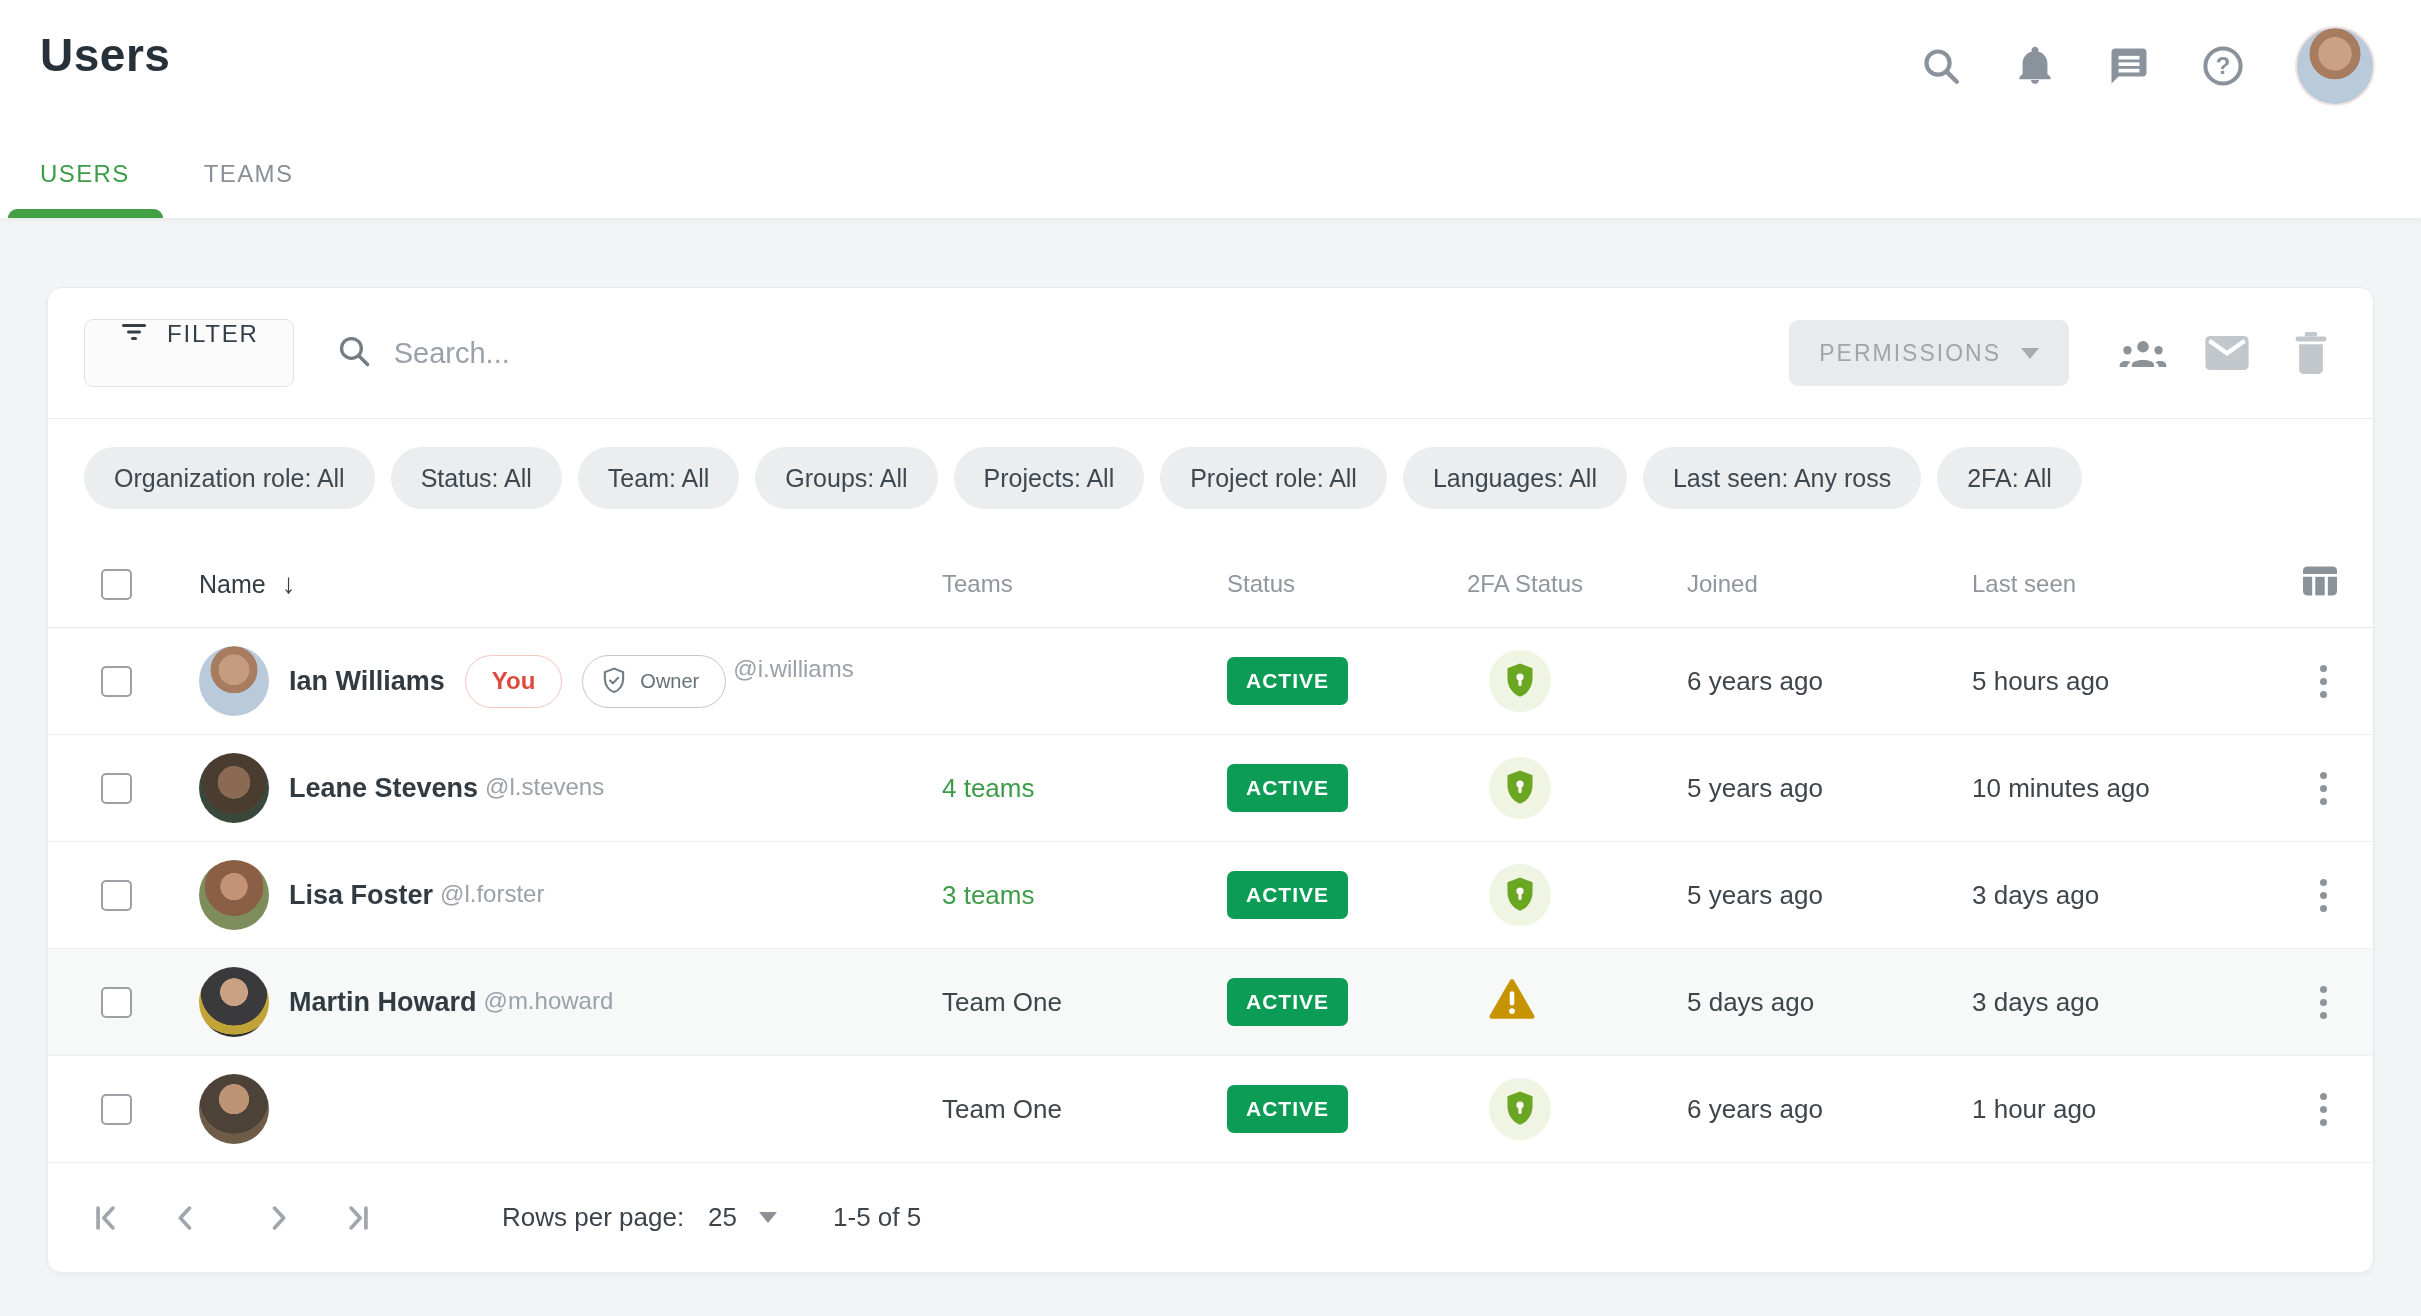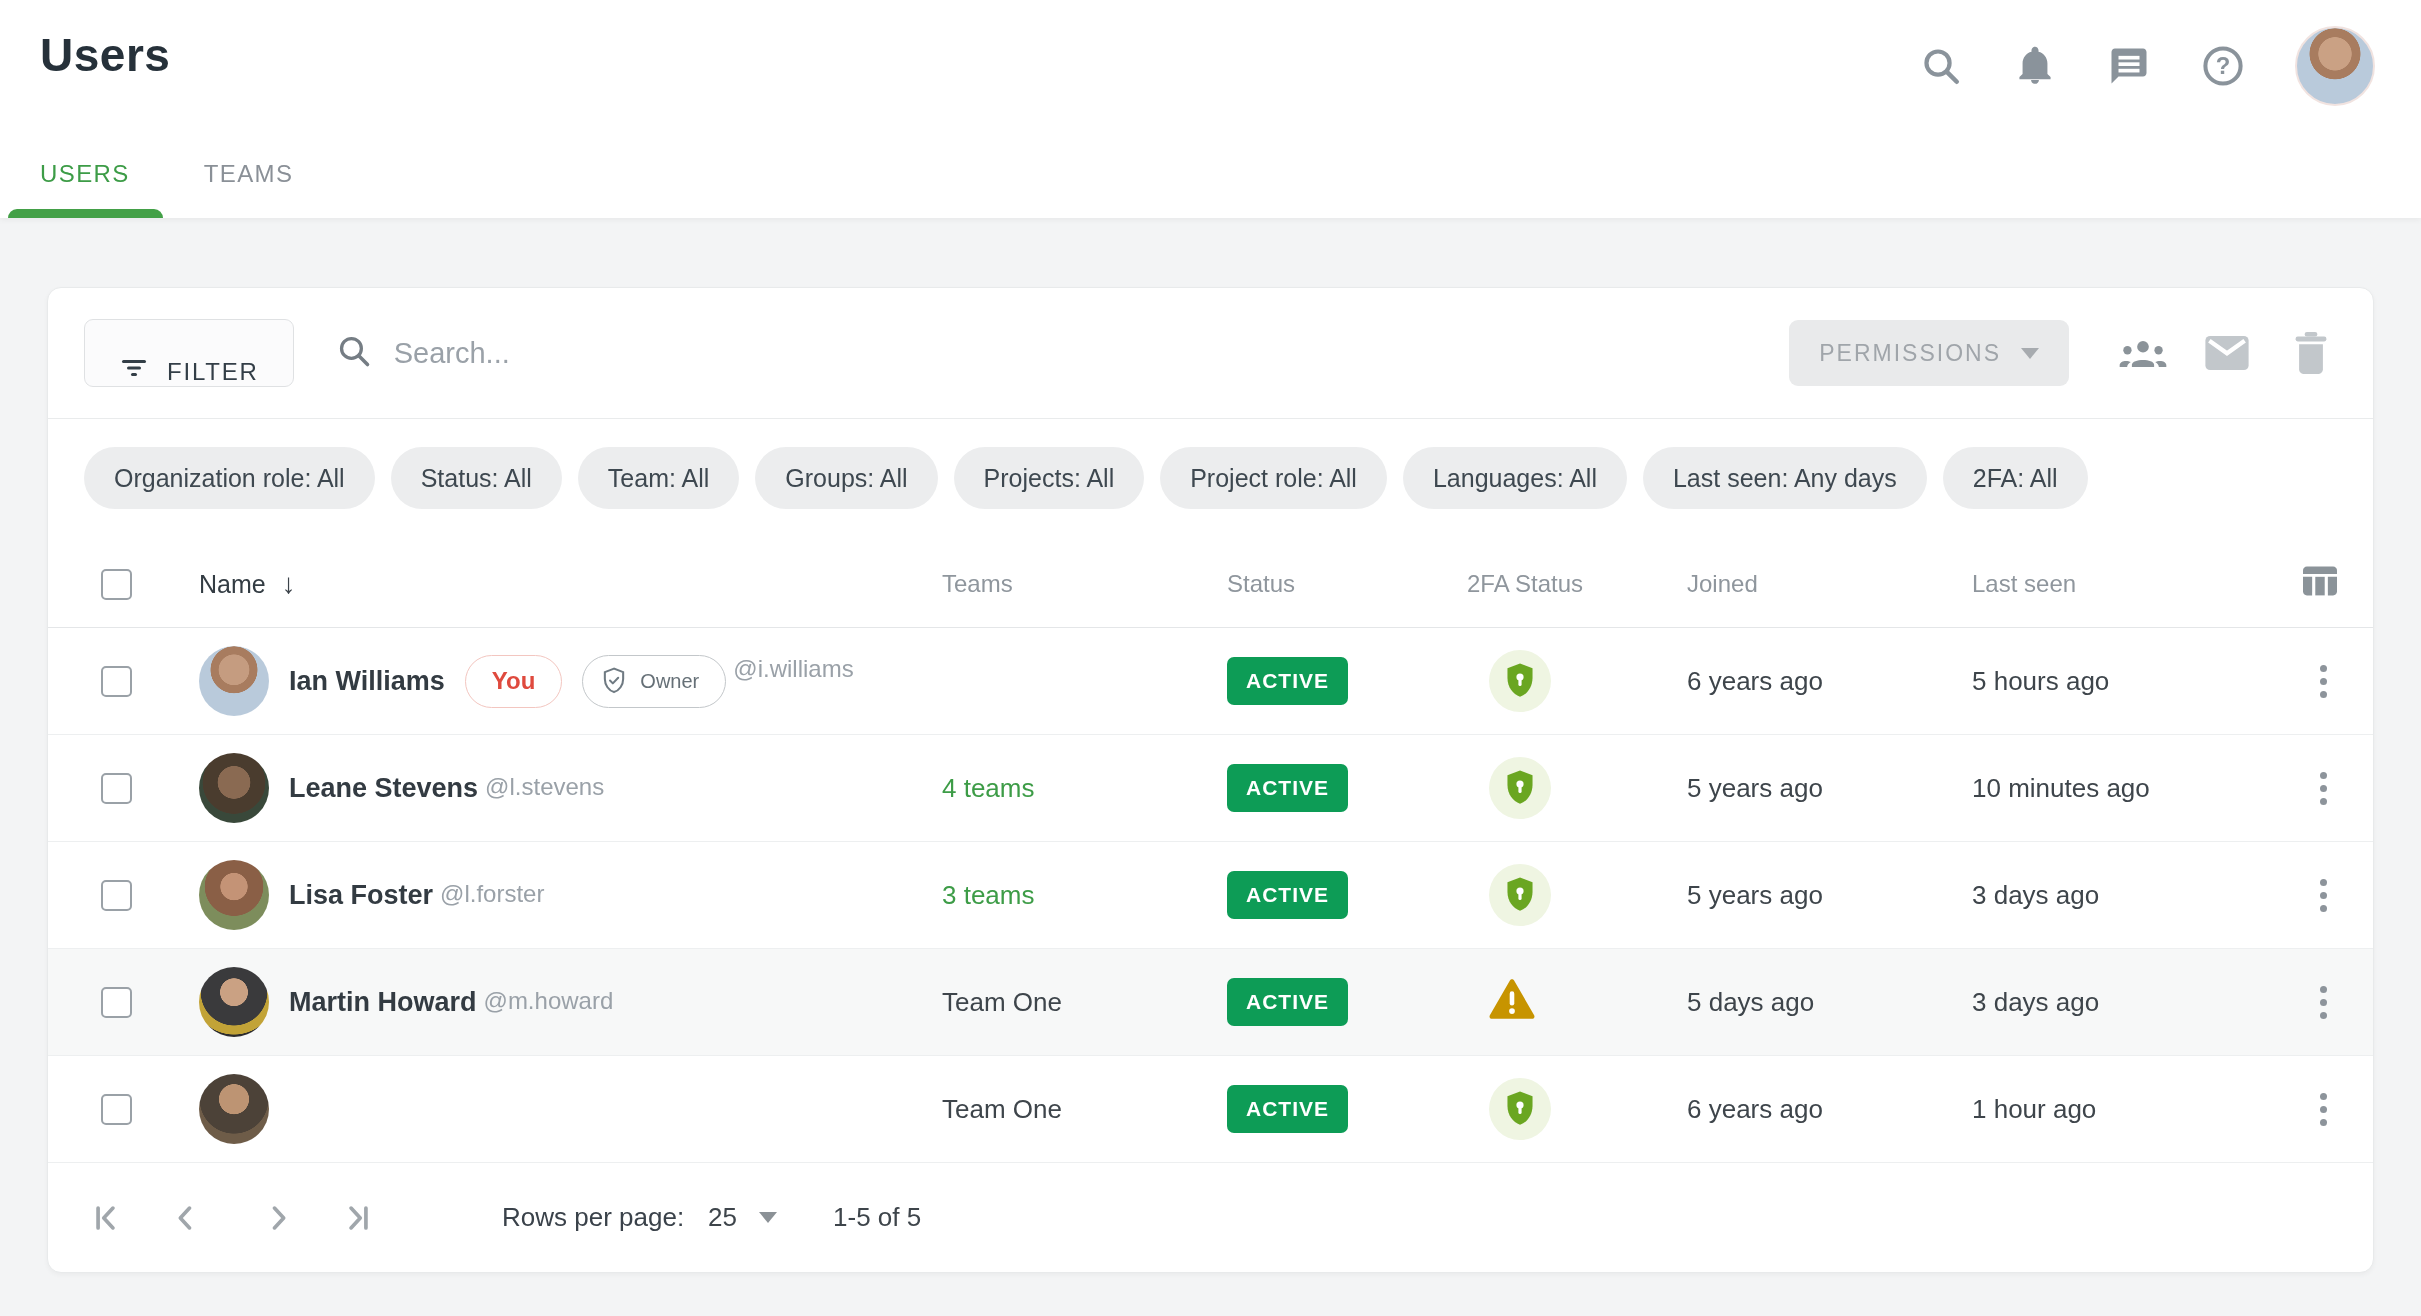--- a/index.html
+++ b/index.html
@@ -17,21 +17,21 @@
 
   .tabs { position:absolute; left:40px; bottom:0; display:flex; gap:74px; }
   .tab { position:relative; font-size:24px; font-weight:500; letter-spacing:1.4px; padding:0 0 30px 0; color:#8a9097; cursor:pointer; }
   .tab.active { color:#3d9c47; }
   .tab.active::after { content:""; position:absolute; left:-32px; right:-33px; bottom:0; height:9px; background:#43a047; border-radius:9px 9px 0 0; }
 
   
   .card { margin:69px 47px 0; background:#fff; border:1px solid #e8eaeb; border-radius:14px; box-shadow:0 2px 5px rgba(0,0,0,.04); overflow:hidden; }
 
   .toolbar { display:flex; align-items:center; height:130px; padding:0 36px; gap:42px; }
-  .filter-btn { display:flex; align-items:flex-end; gap:18px; height:68px; padding:0 34px; background:#fbfbfc; border:1.5px solid #dfe1e3; border-radius:9px; font-size:24px; letter-spacing:1.8px; font-weight:500; color:#333e47; cursor:pointer; }
+  .filter-btn { display:flex; align-items:flex-start; gap:18px; height:68px; padding:0 34px; background:#fbfbfc; border:1.5px solid #dfe1e3; border-radius:9px; font-size:24px; letter-spacing:1.8px; font-weight:500; color:#333e47; cursor:pointer; }
   .searchbox { flex:1; display:flex; align-items:center; gap:22px; }
   .searchbox input { border:none; outline:none; font-family:"Liberation Sans",sans-serif; font-size:29px; color:#404040; width:100%; background:transparent; }
   .searchbox input::placeholder { color:#9aa1a8; }
   .perm-btn { display:flex; align-items:center; gap:20px; height:66px; padding:0 30px; background:#e9eaeb; border:none; border-radius:9px; font-family:"Liberation Sans",sans-serif; font-size:23px; letter-spacing:2px; font-weight:500; color:#a0a5aa; cursor:default; }
   .caret-down { width:0; height:0; border-left:9px solid transparent; border-right:9px solid transparent; border-top:11px solid #a7abaf; }
   .tool-iconbtn { background:none; border:none; cursor:pointer; display:flex; align-items:center; justify-content:center; width:52px; height:52px; }
   .tool-icons { display:flex; align-items:center; gap:32px; margin-left:6px; }
 
   .divider { height:1px; background:#e9ebec; }
 
@@ -182,21 +182,21 @@
     <div class="divider"></div>
 
     <div class="chips">
       <span class="fchip">Organization role: All</span>
       <span class="fchip">Status: All</span>
       <span class="fchip">Team: All</span>
       <span class="fchip">Groups: All</span>
       <span class="fchip">Projects: All</span>
       <span class="fchip">Project role: All</span>
       <span class="fchip">Languages: All</span>
-      <span class="fchip">Last seen: Any days</span>
+      <span class="fchip">Last seen: Any ross</span>
       <span class="fchip">2FA: All</span>
     </div>
 
     <div class="grid thead">
       <div class="th">
           <span class="checkbox"></span>
         </div>
       <div class="th th-name">
         <span>Name</span>
         <span class="sort-arrow">↓</span>

